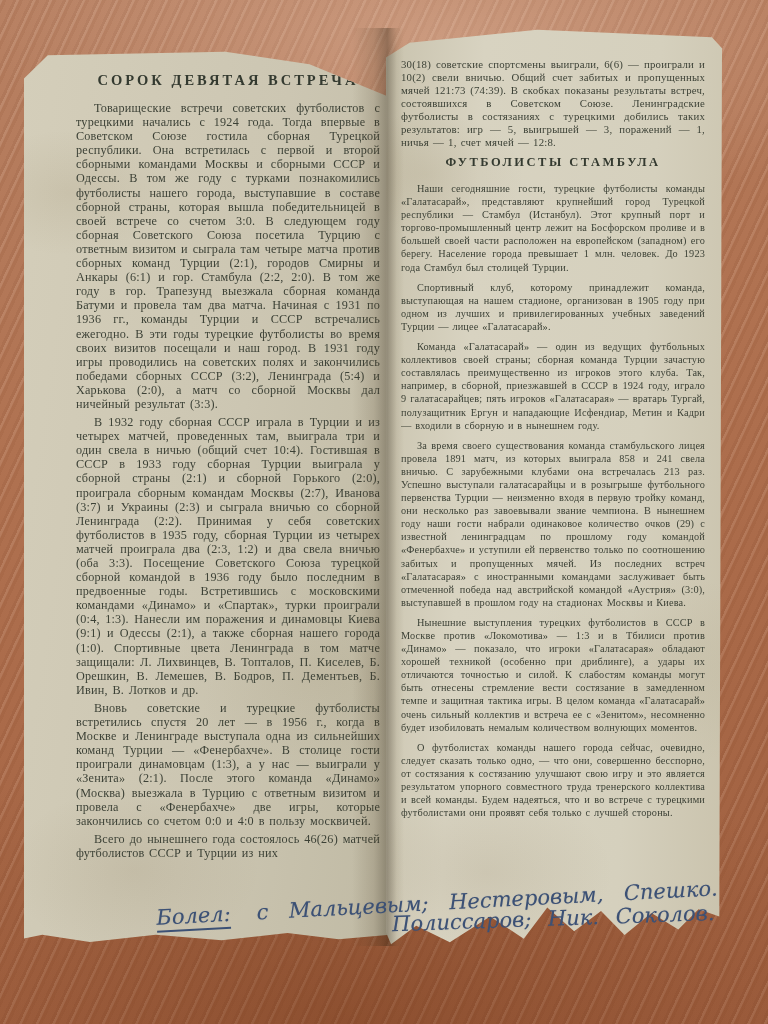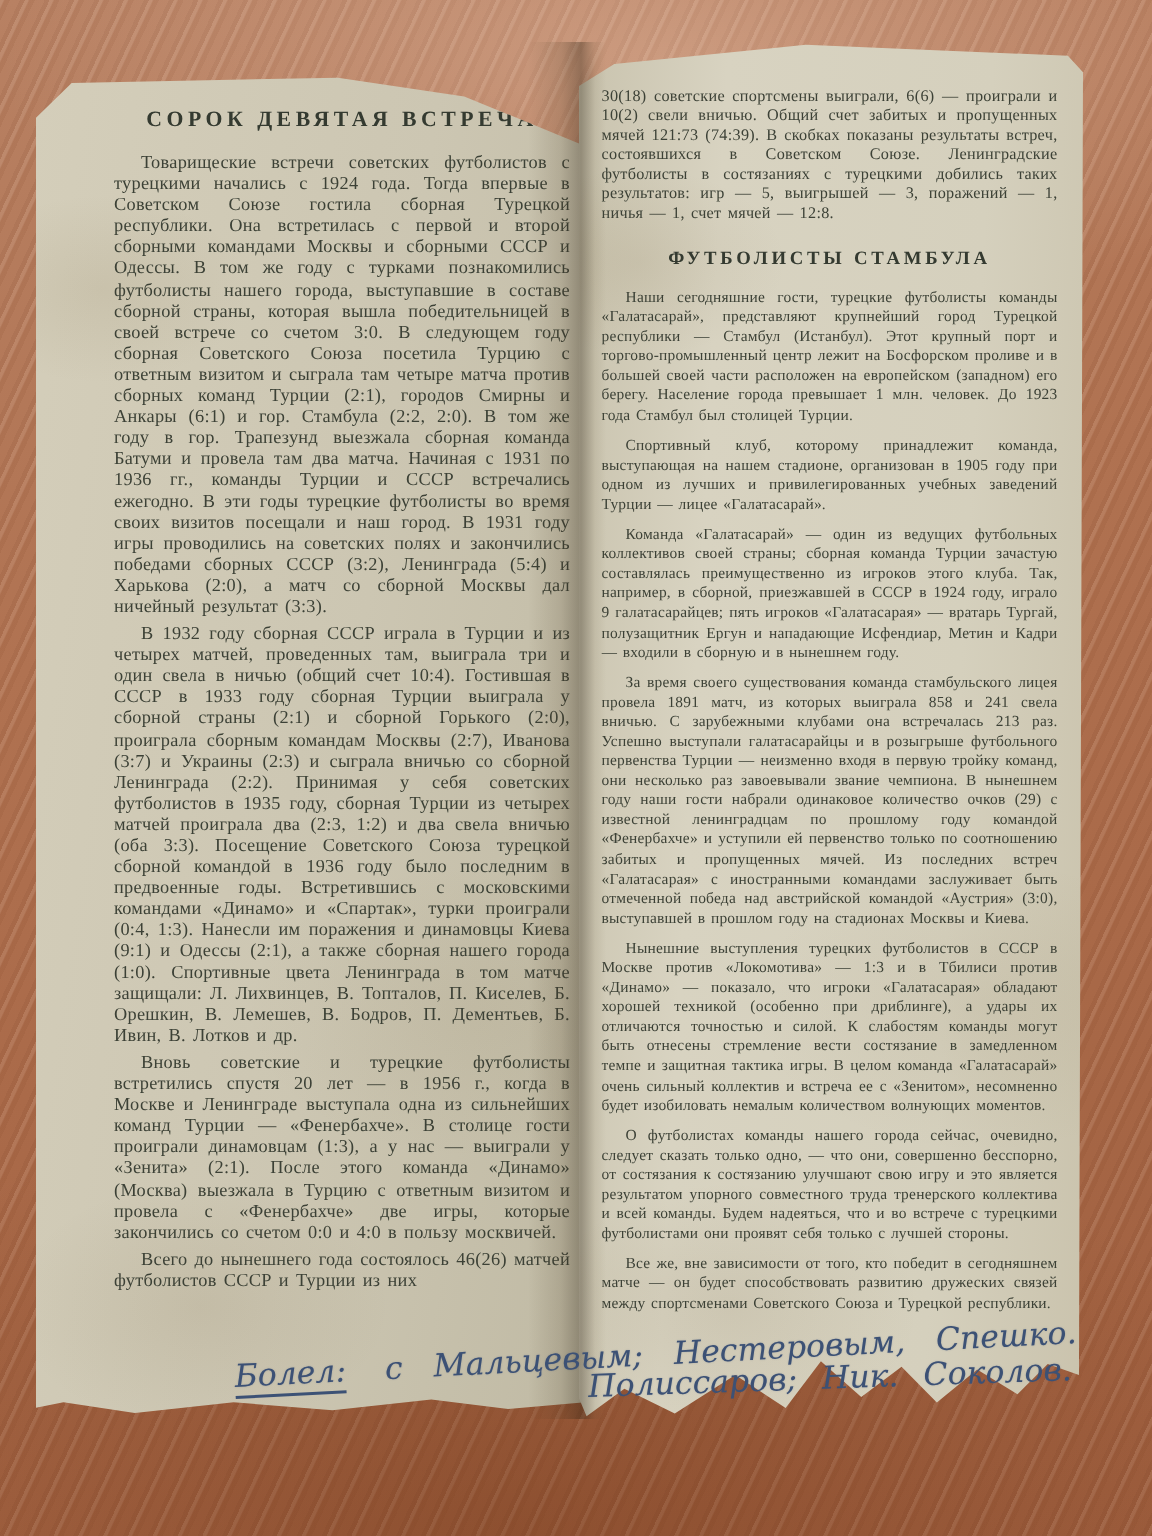--- a/index.html
+++ b/index.html
@@ -52,21 +52,21 @@
       rgba(70,55,32,0) 0%, rgba(70,55,32,0.16) 42%,
       rgba(42,32,16,0.34) 68%, rgba(95,80,50,0.10) 86%, rgba(70,55,32,0) 100%);
   }
   .inner-left{position:absolute;left:52px;right:10px;top:22px;bottom:8px;overflow:hidden;}
   .inner-right{position:absolute;left:15px;right:17px;top:30px;bottom:10px;overflow:hidden;}
   h1.doc-title{
     font-size:14.5px;font-weight:bold;text-align:center;margin:0 0 12px 0;
     letter-spacing:3px;color:#343a30;
   }
   h2.section-title{
-    font-size:12.5px;font-weight:bold;text-align:center;margin:16px 0 12px 0;
+    font-size:12.5px;font-weight:bold;text-align:center;margin:6px 0 12px 0;
     letter-spacing:2.5px;color:#343a30;
   }
   .para{
     margin:0 0 4px 0;text-align:justify;text-indent:18px;
     font-size:12.2px;line-height:14.1px;letter-spacing:0.2px;word-spacing:1.5px;
   }
   .para-r{
     margin:0 0 7px 0;text-align:justify;text-indent:16px;
     font-size:10.3px;line-height:13.1px;letter-spacing:0.15px;word-spacing:1px;
   }
@@ -106,21 +106,20 @@
   <div class="inner-right">
     <p class="para-cont">30(18) советские спортсмены выиграли, 6(6) — проиграли и 10(2) свели вничью. Общий счет забитых и пропущенных мячей 121:73 (74:39). В скобках показаны результаты встреч, состоявшихся в Советском Союзе. Ленинградские футболисты в состязаниях с турецкими добились таких результатов: игр — 5, выигрышей — 3, поражений — 1, ничья — 1, счет мячей — 12:8.</p>
     <h2 class="section-title">ФУТБОЛИСТЫ СТАМБУЛА</h2>
     <div>
         <p class="para-r">Наши сегодняшние гости, турецкие футболисты команды «Галатасарай», представляют крупнейший город Турецкой республики — Стамбул (Истанбул). Этот крупный порт и торгово-промышленный центр лежит на Босфорском проливе и в большей своей части расположен на европейском (западном) его берегу. Население города превышает 1 млн. человек. До 1923 года Стамбул был столицей Турции.</p>
         <p class="para-r">Спортивный клуб, которому принадлежит команда, выступающая на нашем стадионе, организован в 1905 году при одном из лучших и привилегированных учебных заведений Турции — лицее «Галатасарай».</p>
         <p class="para-r">Команда «Галатасарай» — один из ведущих футбольных коллективов своей страны; сборная команда Турции зачастую составлялась преимущественно из игроков этого клуба. Так, например, в сборной, приезжавшей в СССР в 1924 году, играло 9 галатасарайцев; пять игроков «Галатасарая» — вратарь Тургай, полузащитник Ергун и нападающие Исфендиар, Метин и Кадри — входили в сборную и в нынешнем году.</p>
         <p class="para-r">За время своего существования команда стамбульского лицея провела 1891 матч, из которых выиграла 858 и 241 свела вничью. С зарубежными клубами она встречалась 213 раз. Успешно выступали галатасарайцы и в розыгрыше футбольного первенства Турции — неизменно входя в первую тройку команд, они несколько раз завоевывали звание чемпиона. В нынешнем году наши гости набрали одинаковое количество очков (29) с известной ленинградцам по прошлому году командой «Фенербахче» и уступили ей первенство только по соотношению забитых и пропущенных мячей. Из последних встреч «Галатасарая» с иностранными командами заслуживает быть отмеченной победа над австрийской командой «Аустрия» (3:0), выступавшей в прошлом году на стадионах Москвы и Киева.</p>
         <p class="para-r">Нынешние выступления турецких футболистов в СССР в Москве против «Локомотива» — 1:3 и в Тбилиси против «Динамо» — показало, что игроки «Галатасарая» обладают хорошей техникой (особенно при дриблинге), а удары их отличаются точностью и силой. К слабостям команды могут быть отнесены стремление вести состязание в замедленном темпе и защитная тактика игры. В целом команда «Галатасарай» очень сильный коллектив и встреча ее с «Зенитом», несомненно будет изобиловать немалым количеством волнующих моментов.</p>
         <p class="para-r">О футболистах команды нашего города сейчас, очевидно, следует сказать только одно, — что они, совершенно бесспорно, от состязания к состязанию улучшают свою игру и это является результатом упорного совместного труда тренерского коллектива и всей команды. Будем надеяться, что и во встрече с турецкими футболистами они проявят себя только с лучшей стороны.</p>
-        <p class="para-r">Все же, вне зависимости от того, кто победит в сегодняшнем матче — он будет способствовать развитию дружеских связей между спортсменами Советского Союза и Турецкой республики.</p>
       </div>
   </div>
 </div>
 
 <div class="fold-shadow"></div>
 
 <div class="hw hw1">
   <span class="hw-label">Болел:</span><span>с Мальцевым; Нестеровым, Спешко.</span>
 </div>
 <div class="hw hw2">Полиссаров; Ник. Соколов.</div>

